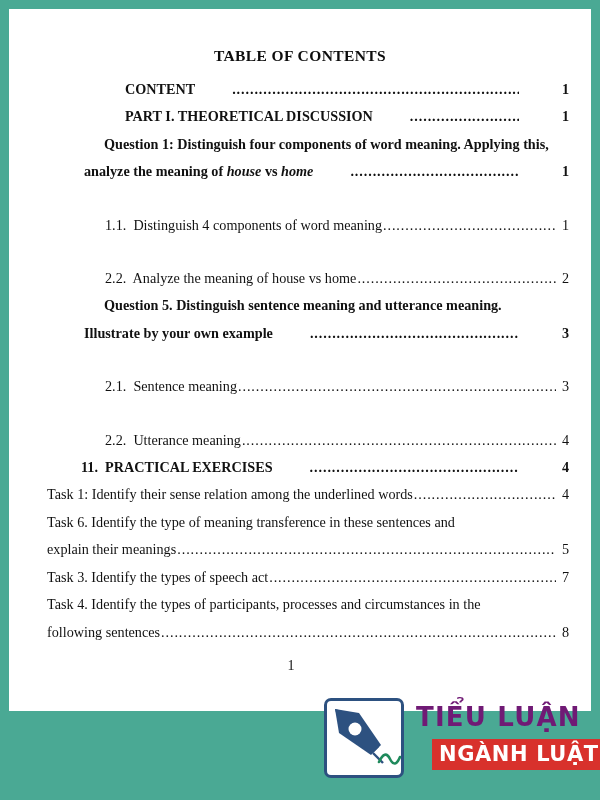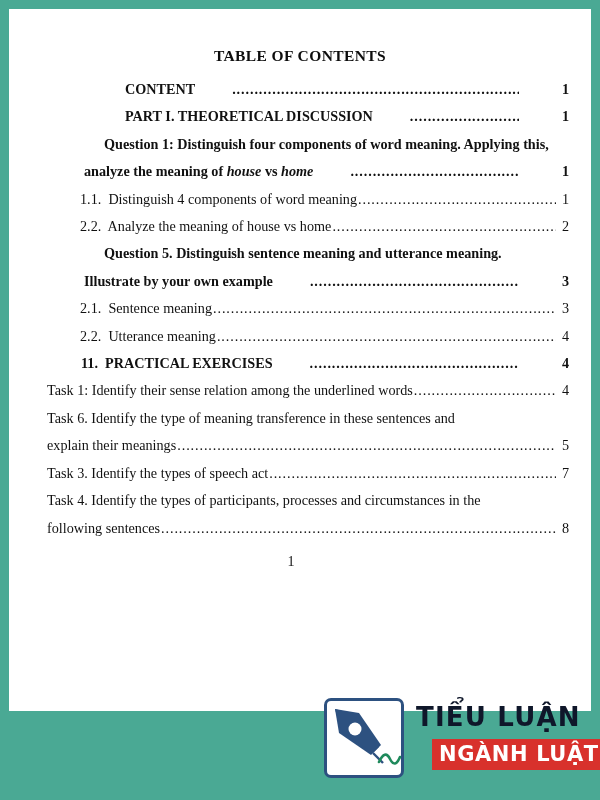--- a/index.html
+++ b/index.html
@@ -61,21 +61,21 @@
     flex: 0 0 auto;
     text-align: right;
     min-width: 12px;
   }
   .row.bold, .row.bold .leader, .row.bold .pg { font-weight: bold; margin-left: 37px; }
   .row .it { font-style: italic; }
 
   
   .lvl-top   { padding-left: 79px; }
   .lvl-q     { padding-left: 58px; }
-  .lvl-sub   { padding-left: 71px; }
+  .lvl-sub   { padding-left: 96px; margin-top: 26px; }
   .lvl-task  { padding-left: 38px; }
   .lvl-wrap  { padding-left: 38px; }
   .lvl-cont  { padding-left: 35px; }
 
   .page-num {
     text-align: center;
     font-size: 14px;
     color: #111;
     margin-top: 12px;
     padding-right: 18px;
@@ -104,21 +104,21 @@
   .logo-text {
     position: absolute;
     left: 92px;
     top: 8px;
     width: 184px;
   }
   .logo-top {
     font-family: "DejaVu Sans", sans-serif;
     font-weight: bold;
     font-size: 26px;
-    color: #0f172a;
+    color: #701a75;
     letter-spacing: 1.2px;
     line-height: 34px;
     white-space: nowrap;
   }
   .logo-badge {
     display: inline-block;
     background: #d8312c;
     color: #ffffff;
     font-family: "DejaVu Sans", sans-serif;
     font-weight: bold;

